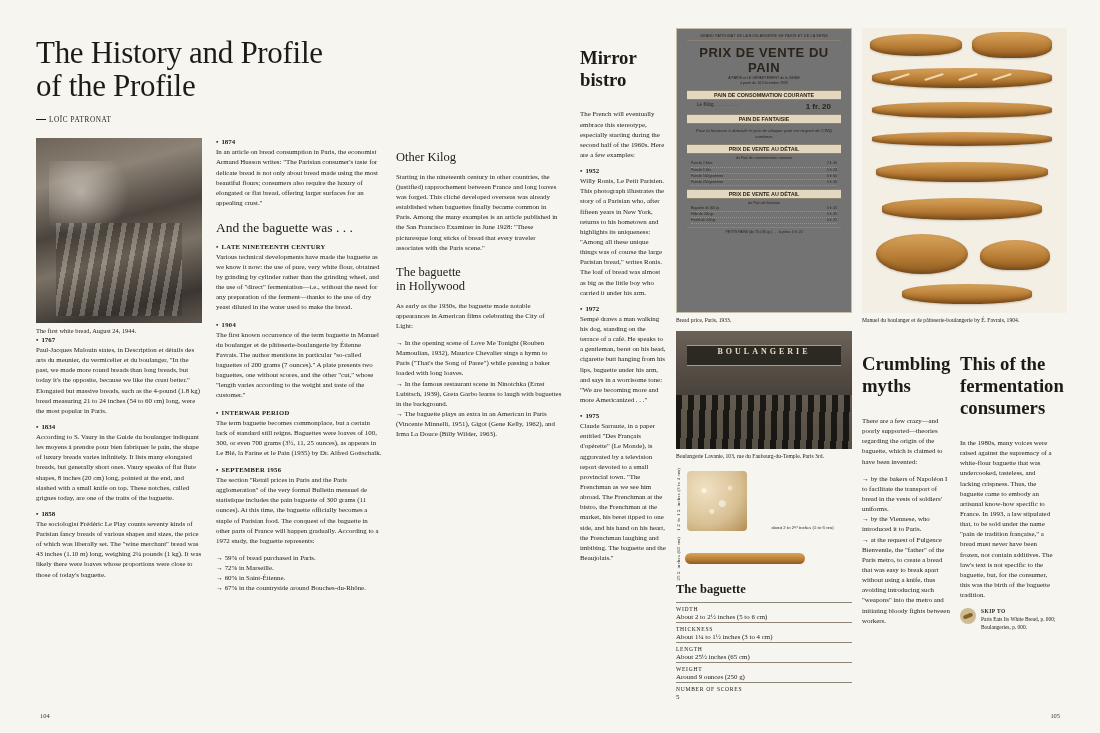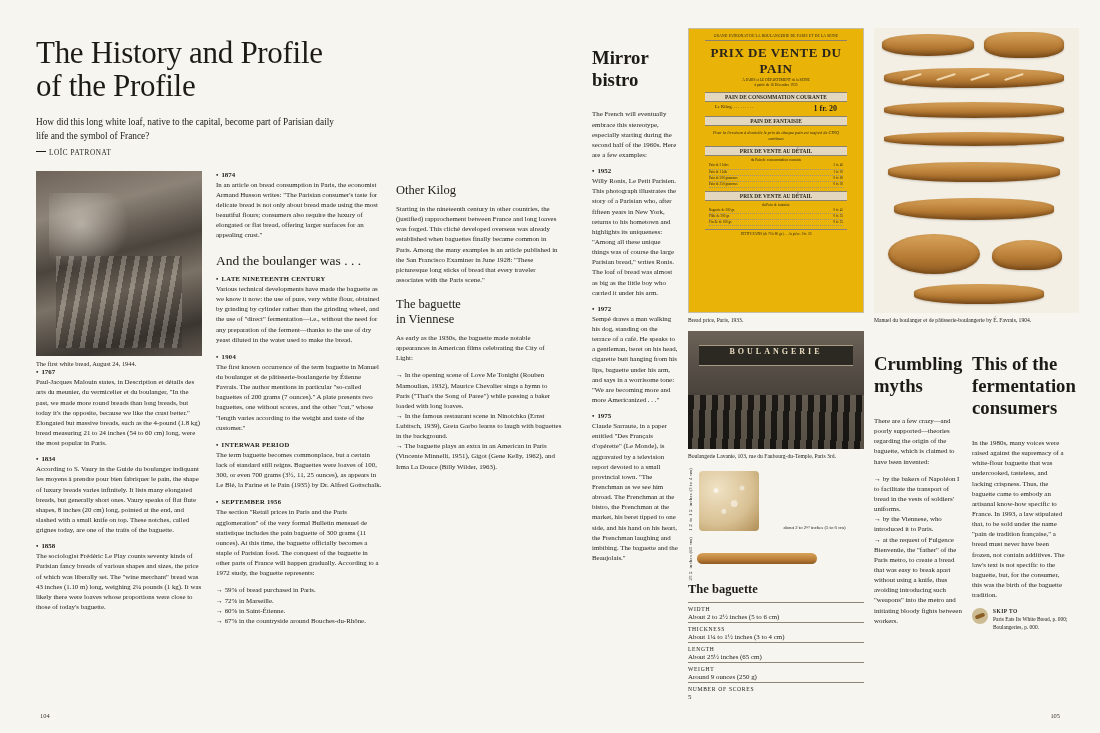--- a/index.html
+++ b/index.html
@@ -4,21 +4,21 @@
 <style>
   html,body{margin:0;padding:0;}
   body{
     width:1100px;height:733px;
     background:#f7f5ef;
     font-family:"Liberation Serif", serif;
     color:#1d1b17;
     overflow:hidden;
   }
   .page{position:relative;width:1100px;height:733px;box-sizing:border-box;padding:28px 36px 24px 36px;}
-  .cols{display:flex;gap:12px;height:660px;}
+  .cols{display:flex;gap:0;height:660px;}
 
   
   .left{width:530px;flex:0 0 530px;padding-right:14px;box-sizing:border-box;}
   .title{
     font-size:31px;line-height:1.07;font-weight:400;letter-spacing:-.3px;
     margin:8px 0 14px 0;
   }
   .deck{font-size:9.3px;line-height:1.42;max-width:300px;margin-bottom:4px;}
   .byline{font-size:7.2px;letter-spacing:.6px;margin-top:6px;}
   .byline .dash{display:inline-block;width:10px;border-top:1px solid #1d1b17;vertical-align:2.5px;margin-right:3px;}
@@ -51,23 +51,23 @@
   .yr:before{content:"•";margin-right:3px;}
   .arrowline{font-size:6.9px;line-height:1.47;margin:0;}
   .arrowline:before{content:"→ ";}
 
   
   .right{width:534px;flex:0 0 534px;padding-left:14px;box-sizing:border-box;border-left:0;}
   .rrow1{display:flex;gap:10px;}
   .rc-narrow{width:86px;flex:0 0 86px;}
   .poster{
     width:176px;height:285px;flex:0 0 176px;
-    background:#eab308;border:1px solid #c7bda6;position:relative;overflow:hidden;
-    font-family:Liberation Serif, serif;color:#2a241b;
-    padding:5px 16px;box-sizing:border-box;
+    background:#737373;border:1px solid #c7bda6;position:relative;overflow:hidden;
+    font-family:Liberation Sans, sans-serif;color:#2a241b;
+    padding:5px 10px;box-sizing:border-box;
   }
   .poster .p-top{font-size:3.6px;text-align:center;letter-spacing:.2px;border-bottom:.5px solid #8a8170;padding-bottom:2px;}
   .poster .p-h1{font-size:13px;text-align:center;font-weight:bold;letter-spacing:.5px;margin:4px 0 1px;}
   .poster .p-sub{font-size:3.6px;text-align:center;line-height:1.4;}
   .poster .p-bar{font-size:5.4px;text-align:center;font-weight:bold;background:#e3d8bf;border-top:.5px solid #8a8170;border-bottom:.5px solid #8a8170;margin:4px 0 2px;padding:1px 0;}
   .poster .p-price{display:flex;justify-content:space-between;font-size:4.6px;padding:0 10px;}
   .poster .p-price b{font-size:8px;}
   .poster .p-bar2{font-size:5.4px;text-align:center;font-weight:bold;background:#e3d8bf;border-top:.5px solid #8a8170;border-bottom:.5px solid #8a8170;margin:3px 0 2px;padding:1px 0;}
   .poster .p-note{font-size:4.4px;text-align:center;font-style:italic;margin:4px 4px;line-height:1.4;}
   .poster .p-foot{font-size:3.4px;text-align:center;border-top:.5px solid #8a8170;padding-top:2px;margin-top:3px;}
@@ -133,21 +133,20 @@
 
   <div class="cols">
 
     <div class="left">
 
       <h1 class="title">
         <span>The History and Profile</span><br>
         <span>of the Profile</span>
       </h1>
 
-      <div class="deck">How did this long white loaf, native to the capital, become part of Parisian daily life and the symbol of France?</div>
       <div class="byline"><span class="dash"></span><span>LOÏC PATRONAT</span></div>
 
       <div class="left-body">
 
         <div class="lcol">
           <div class="photo"></div>
           <div class="caption">The first white bread, August 24, 1944.</div>
 
 
           <div>
@@ -161,21 +160,21 @@
           <div>
             <div class="yr">1858</div>
             <p class="body">The sociologist Frédéric Le Play counts seventy kinds of Parisian fancy breads of various shapes and sizes, the price of which was liberally set. The "wine merchant" bread was 43 inches (1.10 m) long, weighing 2¼ pounds (1 kg). It was likely there were loaves whose proportions were close to those of today's baguette.</p>
           </div>
         </div>
 
         <div class="lcol">
           <div class="yr">1874</div>
           <p class="body">In an article on bread consumption in Paris, the economist Armand Husson writes: "The Parisian consumer's taste for delicate bread is not only about bread made using the most beautiful flours; consumers also require the luxury of elongated or flat bread, offering larger surfaces for an appealing crust."</p>
 
-          <h3 class="sec-h">And the boulanger was . . .</h3>
+          <h3 class="sec-h">And the baguette was . . .</h3>
 
           <div class="bullet">
             <div class="bul-label">LATE NINETEENTH CENTURY</div>
             <p class="body">Various technical developments have made the baguette as we know it now: the use of pure, very white flour, obtained by grinding by cylinder rather than the grinding wheel, and the use of "direct" fermentation—i.e., without the need for any preparation of the ferment—thanks to the use of dry yeast diluted in the water used to make the bread.</p>
           </div>
           <div class="bullet">
             <div class="bul-label">1904</div>
             <p class="body">The first known occurrence of the term baguette in Manuel du boulanger et de pâtisserie-boulangerie by Étienne Favrais. The author mentions in particular "so-called baguettes of 200 grams (7 ounces)." A plate presents two baguettes, one without scores, and the other "cut," whose "length varies according to the weight and taste of the customer."</p>
           </div>
           <div class="bullet">
@@ -191,21 +190,21 @@
             <p class="arrowline">67% in the countryside around Bouches-du-Rhône.</p>
           </div>
         </div>
 
         <div class="lcol">
           <h3 class="sec-h small">Other Kilog</h3>
           <p class="body">Starting in the nineteenth century in other countries, the (justified) rapprochement between France and long loaves was forged. This cliché developed overseas was already established when baguettes finally became common in Paris. Among the many examples is an article published in the San Francisco Examiner in June 1928: "These picturesque long sticks of bread that every traveler associates with the Paris scene."</p>
 
           <h3 class="sec-h small">
             <span>The baguette</span><br>
-            <span>in Viennese</span>
+            <span>in Hollywood</span>
           </h3>
           <p class="body">As early as the 1930s, the baguette made notable appearances in American films celebrating the City of Light:</p>
           <p class="arrowline">In the opening scene of Love Me Tonight (Rouben Mamoulian, 1932), Maurice Chevalier sings a hymn to Paris ("That's the Song of Paree") while passing a baker loaded with long loaves.</p>
           <p class="arrowline">In the famous restaurant scene in Ninotchka (Ernst Lubitsch, 1939), Greta Garbo learns to laugh with baguettes in the background.</p>
           <p class="arrowline">The baguette plays an extra in an American in Paris (Vincente Minnelli, 1951), Gigot (Gene Kelly, 1962), and Irma La Douce (Billy Wilder, 1963).</p>
         </div>
 
       </div>
     </div>
 

